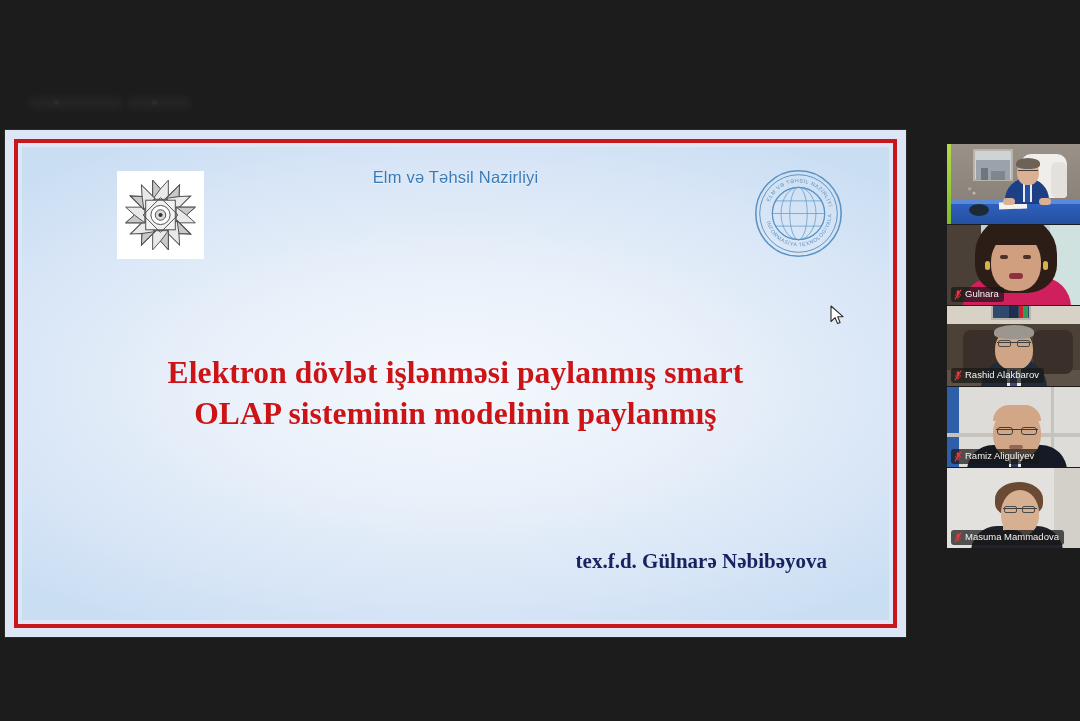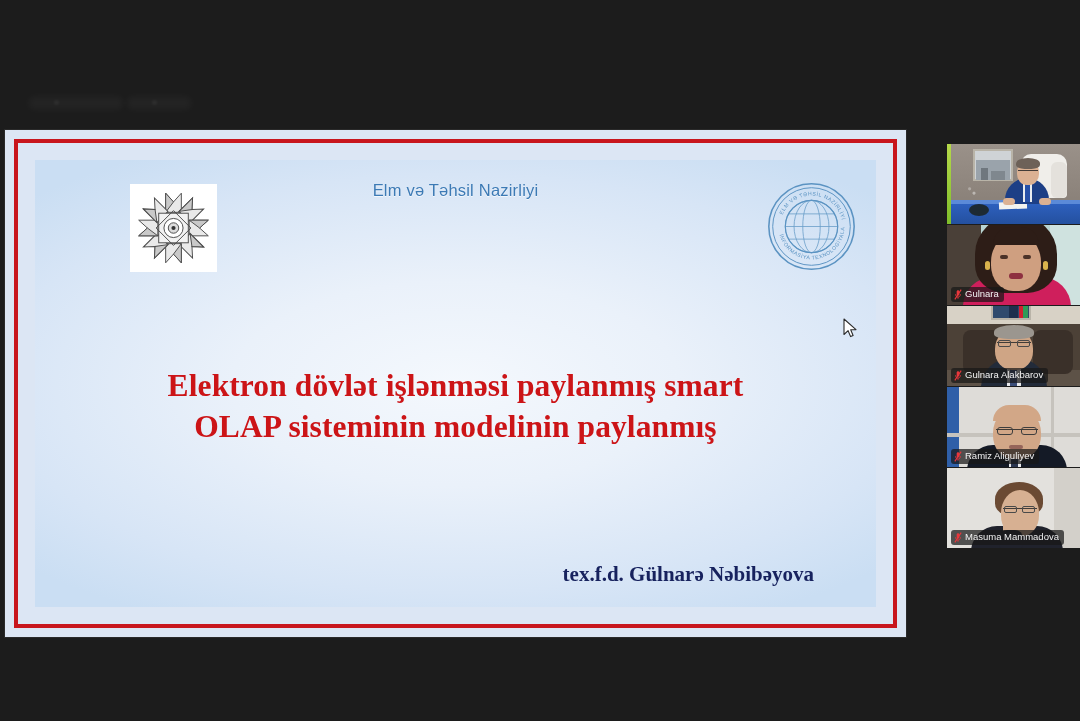--- a/index.html
+++ b/index.html
@@ -31,21 +31,21 @@
   #slide-shell {
     position: absolute; left: 5px; top: 130px;
     width: 901px; height: 507px;
     background: #dce6f4;
     padding: 9px;
     box-shadow: 0 0 0 1px #2a2a2a;
   }
   #slide-redframe {
     width: 100%; height: 100%;
     border: 4px solid #c8161d;
-    padding: 17px;
+    padding: 4px;
     background: #dce6f4;
     text-decoration: underline;
   }
   #slide-canvas {
     position: relative;
     width: 100%; height: 100%;
     background:
       radial-gradient(ellipse 70% 60% at 50% 50%, #f4f8fd 0%, #eaf1fa 38%, #d7e5f6 78%, #cadef3 100%);
     overflow: hidden;
   }
@@ -340,21 +340,21 @@
         <div style="position:absolute;left:51px;top:34px;width:13px;height:7px;border:1.2px solid #4a4a4a;border-radius:2px;"></div>
         <div style="position:absolute;left:70px;top:34px;width:13px;height:7px;border:1.2px solid #4a4a4a;border-radius:2px;"></div>
       </div>
       <div class="tile-name">
         <svg class="mic" viewBox="0 0 10 14" aria-hidden="true">
           <path d="M5 1.6c1 0 1.7.8 1.7 1.8v3.2c0 1-.7 1.8-1.7 1.8s-1.7-.8-1.7-1.8V3.4C3.3 2.4 4 1.6 5 1.6z" fill="#e8373c"></path>
           <path d="M2 6.4v.8c0 1.7 1.3 3 3 3s3-1.3 3-3v-.8" fill="none" stroke="#e8373c" stroke-width="1.1"></path>
           <path d="M5 10.2v2.2" stroke="#e8373c" stroke-width="1.1"></path>
           <path d="M1 13.2 L9 .8" stroke="#e8373c" stroke-width="1.4"></path>
         </svg>
-        <span>Gulnara Alakbarov</span>
+        <span>Rashid Alakbarov</span>
       </div>
     </div>
 
     <div class="tile">
       <div class="tile-scene">
         <div style="position:absolute;inset:0;background:#dedcd8;"></div>
         <div class="col" style="left:0;width:12px;background:#2f5fa8;"></div>
         <div class="band" style="top:46px;height:4px;background:#c6c3bd;"></div>
         <div class="col" style="left:104px;width:3px;background:#c6c3bd;"></div>
         <div class="torso" style="left:20px;top:58px;width:100px;height:26px;background:#141a26;"></div>

